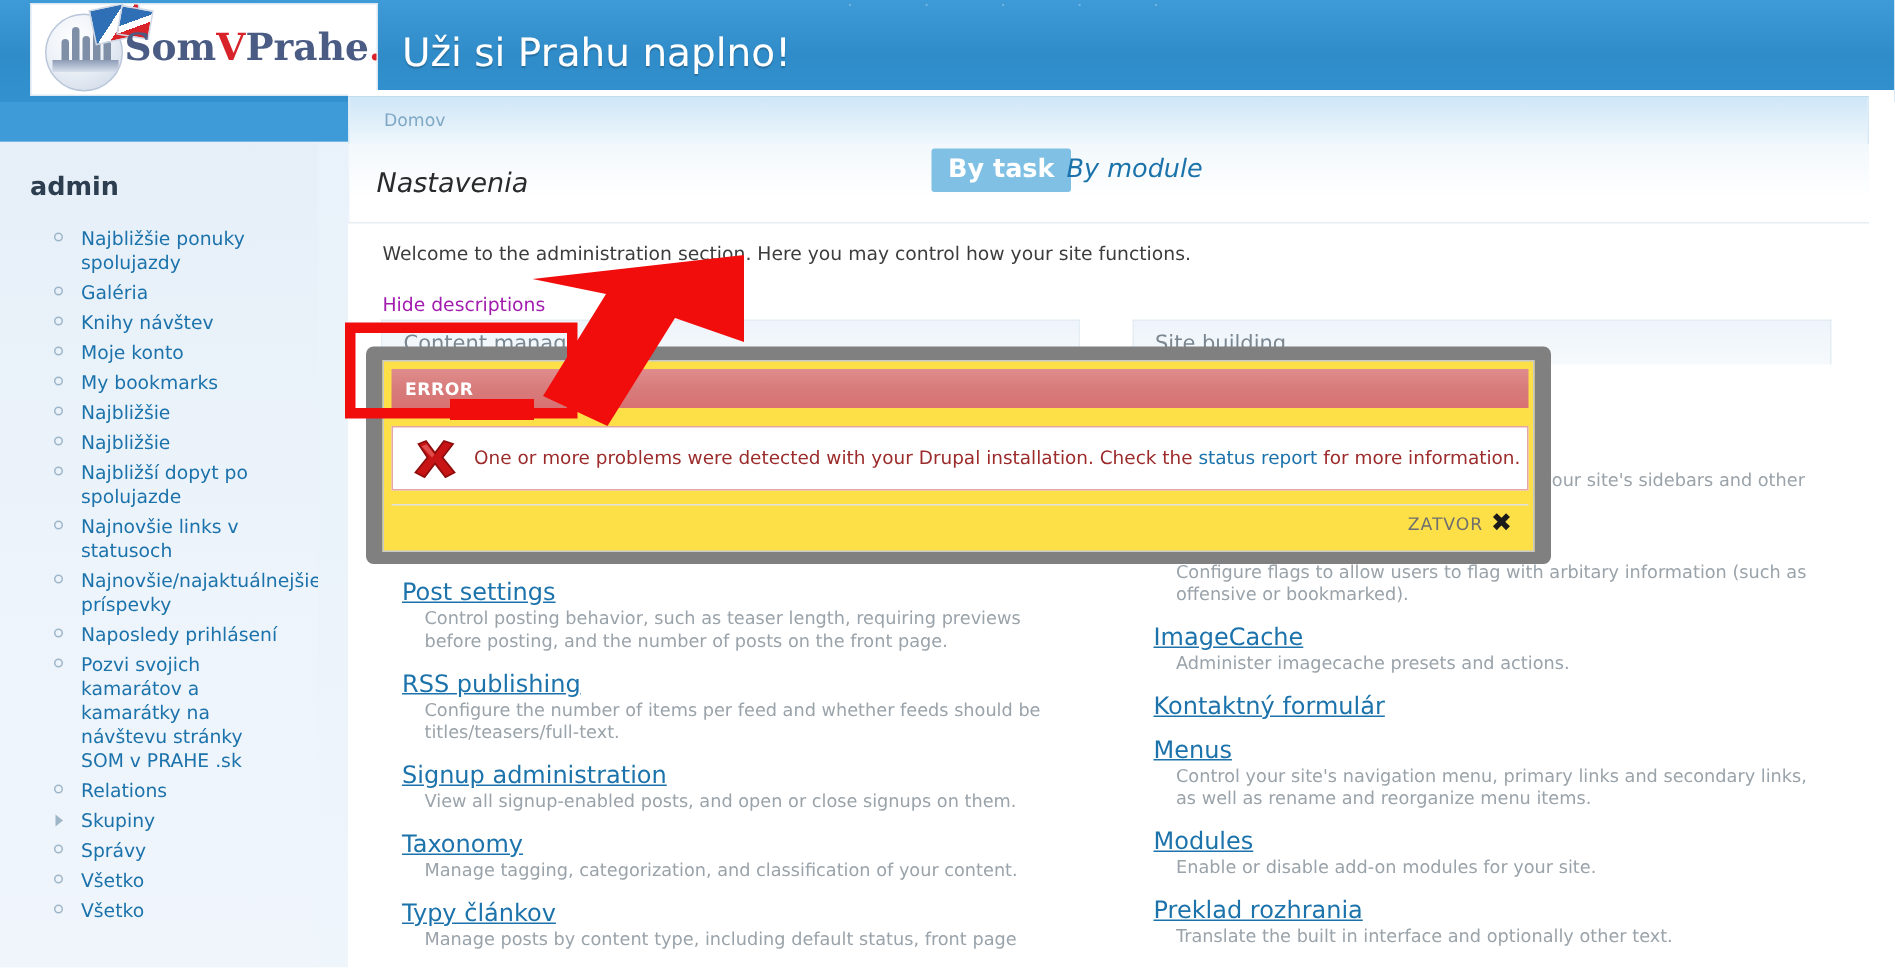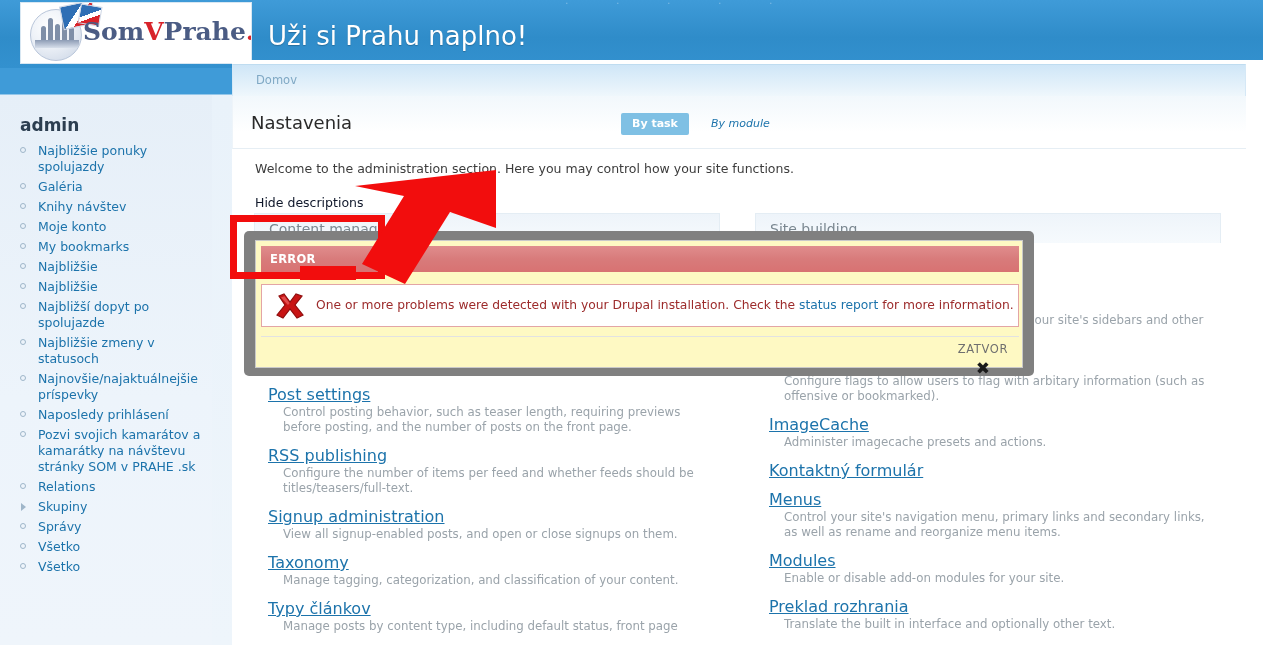--- a/index.html
+++ b/index.html
@@ -88,21 +88,21 @@
   }
   #sidebar-inner {
     position: absolute; left: 0; top: 27px; width: 212px; bottom: 0;
     background: linear-gradient(to bottom, #e6eff8 0%, #edf4fb 55%, #eff5fb 100%);
     overflow: hidden;
   }
   #sidebar-title {
     margin: 20px 0 8px 20px;
     font-size: 17px; font-weight: bold; color: #2c3e50;
   }
-  ul.menu { list-style: none; margin: 0; padding: 0 0 0 20px; }
+  ul.menu { list-style: none; margin: 16px; padding: 0 0 0 20px; }
   ul.menu li {
     position: relative;
     padding: 0 6px 0 18px;
     margin-bottom: 4px;
     font-size: 12.5px;
     line-height: 16px;
     color: #1c73ab;
   }
   ul.menu li .bullet {
     position: absolute; left: 0; top: 4px;
@@ -137,44 +137,44 @@
     font-size: 11.5px; color: #7fa8c4;
   }
   #page-head {
     position: absolute; left: 0; top: 36px; width: 1014px; height: 53px;
     background: linear-gradient(to bottom,#f2f8fc 0%, #ffffff 70%);
     border-bottom: 1px solid #e6eef4;
     border-left: 1px solid #eef4f9;
   }
   #page-title {
     position: absolute; left: 18px; top: 16px;
-    font-size: 18px; color: #2a2a2a;
+    font-size: 18px; color: #2a2a2a; font-style: italic;
   }
   .tab {
-    position: absolute; top: 17px;
-    font-size: 11px;
+    position: absolute; top: 3px;
+    font-size: 17px;
   }
   #tab-task {
     left: 388px;
     background: #7fc0e4;
     color: #ffffff; font-weight: bold;
     padding: 4px 11px 5px 11px;
     border-radius: 2px;
   }
   #tab-module {
     left: 476px; color: #1c73ab; padding: 4px 2px; font-style: italic;
   }
   #welcome {
     position: absolute; left: 255px; top: 161px;
     font-size: 12.5px; color: #3c3c3c;
     white-space: nowrap;
   }
   #hide-desc {
     position: absolute; left: 255px; top: 195px;
-    font-size: 12.5px; color: #0f172a;
+    font-size: 12.5px; color: #a21caf;
     cursor: pointer;
   }
 
   
   .col-block {
     position: absolute;
     width: 466px;
   }
   #col-left  { left: 254px; top: 213px; }
   #col-right { left: 755px; top: 213px; }
@@ -205,21 +205,21 @@
   
   #modal-shadow {
     position: absolute; left: 244px; top: 231px;
     width: 790px; height: 145px;
     background: #808080;
     border-radius: 5px;
   }
   #modal {
     position: absolute; left: 255px; top: 240px;
     width: 768px; height: 128px;
-    background: #fef9c3;
+    background: #fde047;
     border: 1px solid #c9c9c9;
   }
   #modal-titlebar {
     position: absolute; left: 5px; top: 5px;
     width: 758px; height: 26px;
     background: linear-gradient(to bottom,#e08d8d 0%, #d87b7b 50%, #d87272 100%);
   }
   #modal-title {
     position: absolute; left: 9px; top: 6px;
     font-size: 11.5px; font-weight: bold; color: #ffffff;
@@ -243,21 +243,20 @@
   }
   #modal-msg a { color: #1c73ab; text-decoration: none; cursor: pointer; }
   #modal-sep {
     position: absolute; left: 5px; top: 95px; width: 758px; height: 1px;
     background: #e2e2e2;
   }
   #modal-close {
     position: absolute; right: 14px; top: 101px;
     display: flex; align-items: center; gap: 5px;
     cursor: pointer;
-    flex-direction: column;
   }
   #modal-close .txt {
     font-size: 11.5px; color: #6f6f6f; letter-spacing: 0.6px;
   }
   #modal-close .xg {
     font-size: 17px; font-weight: bold; color: #1a1a1a; line-height: 14px;
   }
 
   
   #anno-box {
@@ -302,21 +301,21 @@
     <div id="sidebar-title">admin</div>
     <ul class="menu" id="sidebar-menu">
         <li><span class="bullet"></span><span class="lbl">Najbližšie ponuky spolujazdy</span></li>
         <li><span class="bullet"></span><span class="lbl">Galéria</span></li>
         <li><span class="bullet"></span><span class="lbl">Knihy návštev</span></li>
         <li><span class="bullet"></span><span class="lbl">Moje konto</span></li>
         <li><span class="bullet"></span><span class="lbl">My bookmarks</span></li>
         <li><span class="bullet"></span><span class="lbl">Najbližšie</span></li>
         <li><span class="bullet"></span><span class="lbl">Najbližšie</span></li>
         <li><span class="bullet"></span><span class="lbl">Najbližší dopyt po spolujazde</span></li>
-        <li><span class="bullet"></span><span class="lbl">Najbližšie zmeny v statusoch</span></li>
+        <li><span class="bullet"></span><span class="lbl">Najnovšie links v statusoch</span></li>
         <li><span class="bullet"></span><span class="lbl">Najnovšie/najaktuálnejšie príspevky</span></li>
         <li><span class="bullet"></span><span class="lbl">Naposledy prihlásení</span></li>
         <li><span class="bullet"></span><span class="lbl">Pozvi svojich kamarátov a kamarátky na návštevu stránky SOM v PRAHE .sk</span></li>
         <li><span class="bullet"></span><span class="lbl">Relations</span></li>
         <li class="has-children"><span class="bullet"></span><span class="lbl">Skupiny</span></li>
         <li><span class="bullet"></span><span class="lbl">Správy</span></li>
         <li><span class="bullet"></span><span class="lbl">Všetko</span></li>
         <li><span class="bullet"></span><span class="lbl">Všetko</span></li>
       </ul>
   </div>

